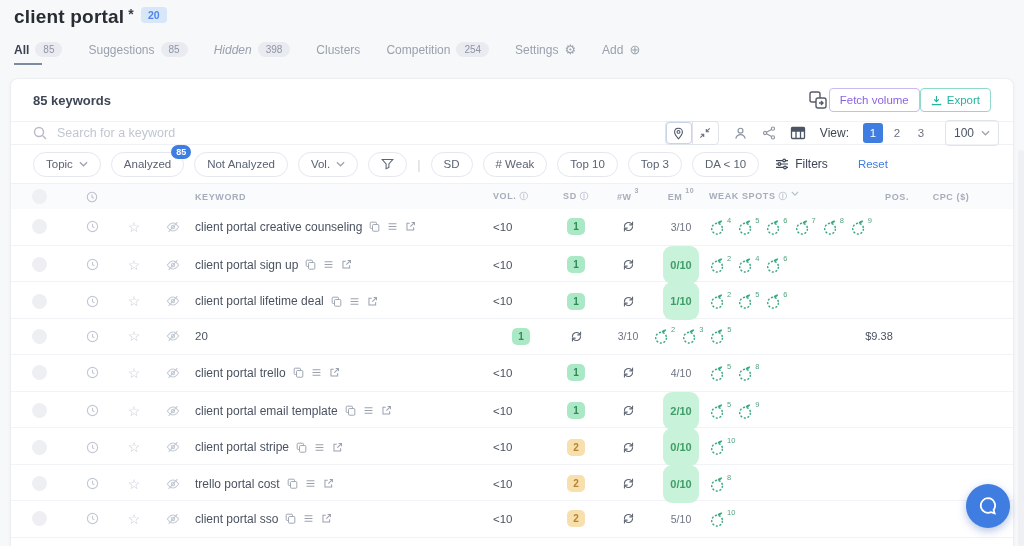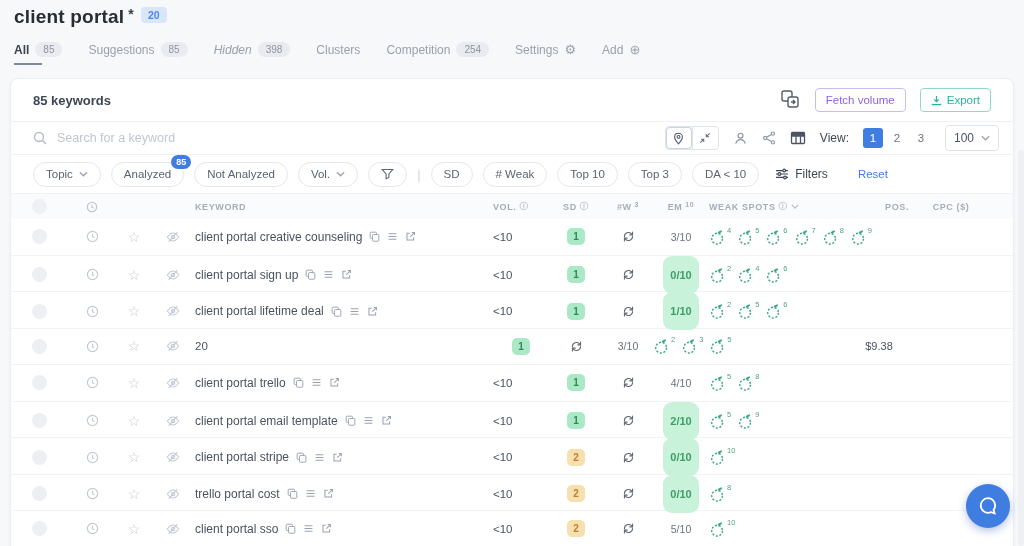--- a/index.html
+++ b/index.html
@@ -24,28 +24,28 @@
   .tab.active .t-label{color:#3a4252;font-weight:700}
   .tab.active::after{content:"";position:absolute;left:0;bottom:6px;width:28px;height:2px;background:#7d8aa0}
   .tab.italic .t-label{font-style:italic}
   .t-badge{background:#e9ebf0;color:#8d95a3;border-radius:999px;padding:2px 8px;font-size:10px}
   .t-icon{font-size:13px;color:#9aa1ad}
 
   
   .card{position:absolute;left:10px;right:10px;top:78px;bottom:-4px;background:#fff;border:1px solid #eceef2;border-radius:8px 8px 0 0;box-shadow:0 1px 3px rgba(30,40,60,.05)}
   .card-head{height:42px;display:flex;align-items:center;justify-content:space-between;padding:0 22px}
   .kw-count{font-size:13px;font-weight:700;color:#3d4654}
-  .head-actions{display:flex;gap:14px}
+  .head-actions{display:flex;align-items:center;}
   .icon-btn{color:#555b66;cursor:pointer}
   .btn{height:24px;display:inline-flex;align-items:center;gap:5px;background:#fff;border-radius:4px;font-size:11.5px;padding:0 10px;cursor:pointer;font-family:inherit}
   .btn.purple{border:1px solid #cbbaf2;color:var(--purple)}
   .btn.teal{border:1px solid #8ed9cc;color:var(--teal)}
 
   
-  .search-row{height:34px;border-top:1px solid #f0f1f4;border-bottom:1px solid #f0f1f4;display:flex;align-items:center;padding:0 14px 0 22px;gap:10px}
+  .search-row{height:24px;border-top:1px solid #f0f1f4;border-bottom:1px solid #f0f1f4;display:flex;align-items:center;padding:0 14px 0 22px;gap:10px}
   .search-row input{border:none;outline:none;flex:1;font-size:12.5px;color:#4a5260;font-family:inherit;background:transparent}
   .search-row input::placeholder{color:#c0c6d1}
   .search-ic{color:#b6bcc7}
   .search-controls{display:flex;align-items:center;gap:14px}
   .btn-group{display:flex;border:1px solid #dfe3ea;border-radius:4px;overflow:hidden}
   .grp-btn{width:26px;height:22px;display:flex;align-items:center;justify-content:center;color:#6b7280;cursor:pointer}
   .grp-btn+.grp-btn{border-left:1px solid #dfe3ea}
   .grp-btn.active{color:#4b5563;box-shadow:inset 0 0 0 1px #c9d4e6;border-radius:4px}
   .plain-icon{color:#8d95a3;cursor:pointer}
   .plain-icon.dark{color:#4b5563}
@@ -62,21 +62,21 @@
   .chip{height:25px;border:1px solid #e4e7ed;border-radius:13px;display:inline-flex;align-items:center;gap:6px;padding:0 12px;font-size:11.5px;color:#5a6372;background:#fff;cursor:pointer;position:relative;white-space:nowrap}
   .chip .chev{color:#9ca3af}
   .chip-badge{position:absolute;top:-8px;right:-8px;background:var(--accent);color:#fff;font-size:9px;font-weight:700;border-radius:9px;padding:2px 5px}
   .chip-divider{color:#d1d5db;font-size:13px}
   .filters-toggle{display:flex;align-items:center;gap:6px;font-size:12px;color:#3d4654;cursor:pointer;margin-left:6px}
   .reset{font-size:11.5px;color:var(--accent);cursor:pointer;margin-left:20px}
 
   
   .row-grid{display:grid;grid-template-columns:56px 50px 34px 44px minmax(0,1fr) 56px 54px 50px 56px 140px 60px 84px 20px;align-items:center}
   .thead{height:26px;background:#fafbfd;border-top:1px solid #f0f1f4;font-size:9px;font-weight:700;letter-spacing:.6px;color:#a6adba;text-transform:uppercase}
-  .th{display:flex;align-items:center;gap:3px}
+  .th{display:flex;gap:3px}
   .th sup{font-size:7px;margin-top:-5px}
   .info{font-style:normal;font-size:8.5px;color:#c0c6d1}
   .th-vol,.td-vol{justify-content:flex-start}
   .th-sd,.td-sd,.th-w,.td-w,.th-em,.td-em,.th-cpc,.td-cpc{justify-content:center}
   .th-pos,.td-pos{justify-content:flex-end}
   .th .chev{color:#b6bcc7}
   .th:first-child,.td:first-child{justify-content:center}
   .th:nth-child(2),.td:nth-child(2),.th:nth-child(3),.td:nth-child(3),.th:nth-child(4),.td:nth-child(4){justify-content:center}
 
   .tr{height:36.5px;border-bottom:1px solid #f1f3f6;font-size:11.5px}

